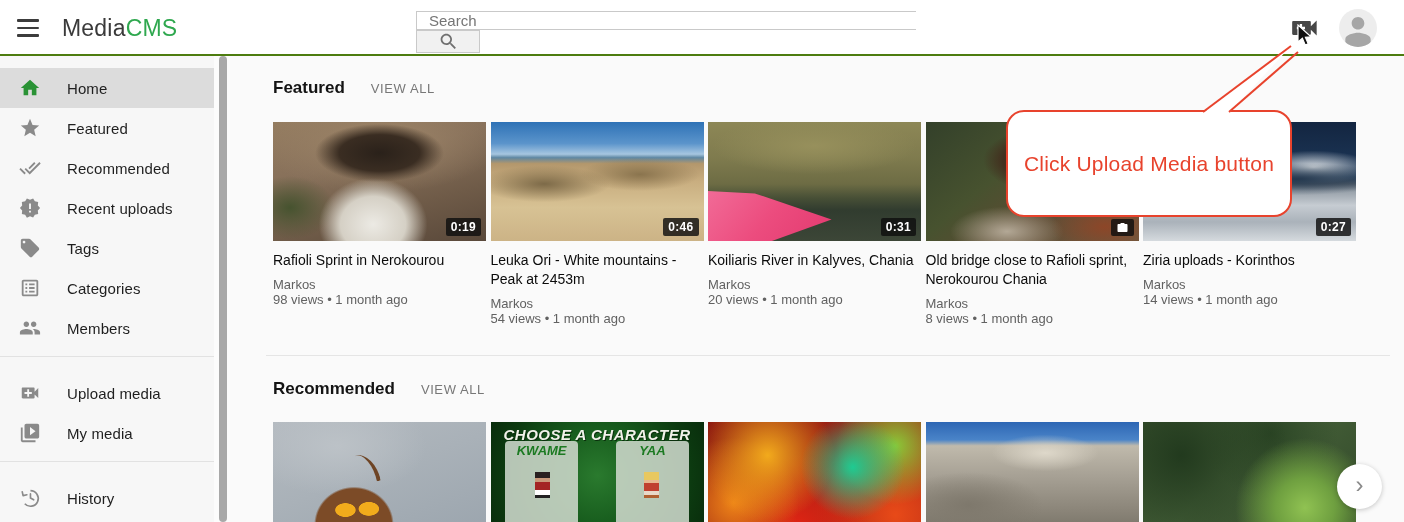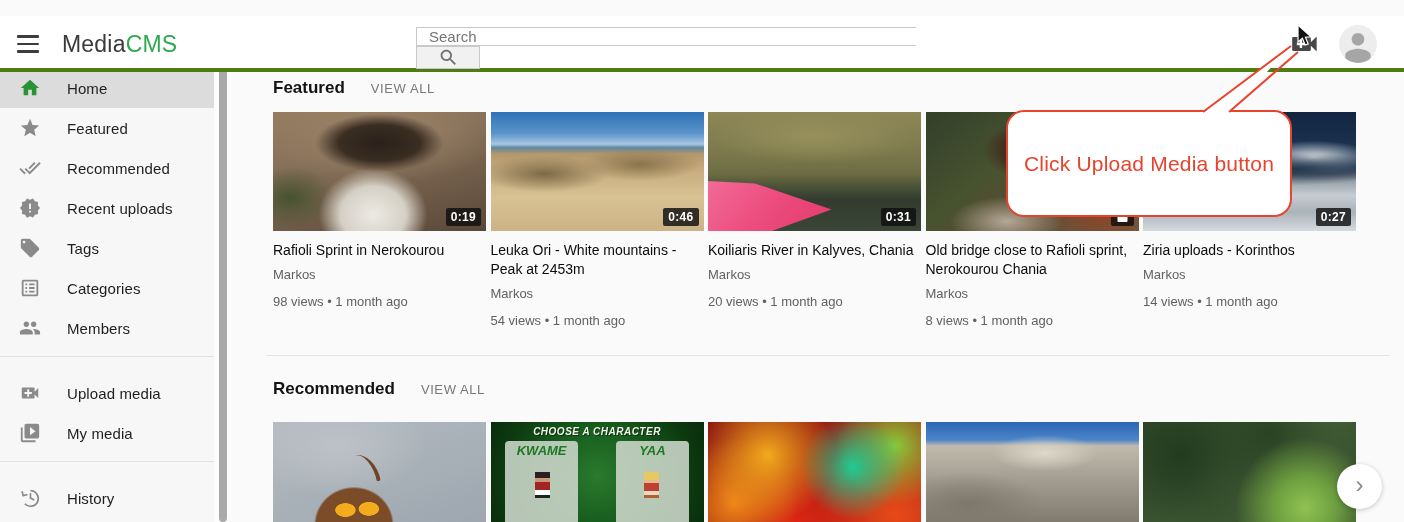--- a/index.html
+++ b/index.html
@@ -1,21 +1,21 @@
 <!DOCTYPE html>
 <html><head>
 <meta charset="utf-8">
 <style>
   * { margin:0; padding:0; box-sizing:border-box; }
   html,body { width:1404px; height:522px; overflow:hidden; }
   body { font-family:"Liberation Sans", sans-serif; background:#fafafa; position:relative; }
 
   
-  .header { position:absolute; top:16px; left:0; width:1404px; height:56px; background:#fff;
-            border-bottom:4px solid #4d7c0f; z-index:20; }
+  .header { position:absolute; top:0; left:0; width:1404px; height:56px; background:#fff;
+            border-bottom:2px solid #4d7c0f; z-index:20; }
   .hamburger { position:absolute; left:14px; top:16px; width:28px; height:24px; cursor:pointer;
                display:flex; flex-direction:column; justify-content:center; gap:5px; padding:0 3px;}
   .hamburger span { display:block; height:2.5px; background:#3c3c3c; border-radius:1px; }
   .logo { position:absolute; left:62px; top:0; height:56px; display:flex; align-items:center;
           font-size:23px; letter-spacing:.2px; color:#3a3a3a; cursor:pointer;}
   .logo .cms { color:#2fa84f; }
   .searchwrap { position:absolute; left:416px; top:11px; width:564px; height:34px; display:flex;flex-direction:column; }
   .searchwrap input { width:500px; height:34px; border:1px solid #c9c9c9; border-right:none;
           background:#fff; padding:0 12px; font-size:15px; color:#222; outline:none; font-family:inherit;}
   .searchwrap input::placeholder { color:#757575; }
@@ -46,21 +46,21 @@
 
   .cards { position:absolute; left:43px; display:flex; gap:4.5px; }
   .card { width:213px; flex:0 0 213px; cursor:pointer; }
   .thumb { position:relative; width:213px; height:119px; background:#888; overflow:hidden; }
   .dur { position:absolute; right:5px; bottom:5px; background:rgba(15,15,15,.82); color:#fff;
          font-size:12px; font-weight:700; padding:2px 5px; border-radius:2px; letter-spacing:.3px;}
   .photobadge { position:absolute; right:5px; bottom:5px; background:rgba(15,15,15,.82);
          padding:3px 5px; border-radius:2px; display:flex; }
   .card h3 { margin-top:10px; font-size:14px; line-height:19px; font-weight:400; color:#0b0b0b; }
   .card .author { margin-top:7px; font-size:13px; color:#616161; }
-  .card .meta { margin-top:12px; font-size:13px; color:#616161; }
+  .card .meta { margin-top:0; font-size:13px; color:#616161; }
 
   .hdiv { position:absolute; left:36px; top:299px; width:1124px; height:1px; background:#e5e5e5; }
 
   
   .thumb-f1 { background:
       radial-gradient(ellipse 42% 34% at 50% 26%, #2a211a 0%, #3a2d22 45%, rgba(0,0,0,0) 72%),
       radial-gradient(ellipse 34% 52% at 47% 86%, #eceae4 0%, #d5d0c5 45%, rgba(0,0,0,0) 75%),
       radial-gradient(ellipse 30% 38% at 8% 72%, #46532f 0%, rgba(0,0,0,0) 70%),
       radial-gradient(ellipse 70% 52% at 50% 18%, #9c8468 0%, rgba(0,0,0,0) 80%),
       linear-gradient(165deg, #947c60 0%, #87705a 35%, #6f5b48 68%, #59483a 100%); }
@@ -94,21 +94,21 @@
       radial-gradient(ellipse 60% 60% at 30% 20%, #bcc2c7 0%, rgba(0,0,0,0) 70%),
       linear-gradient(160deg, #b4bac0 0%, #a9b1b8 45%, #9aa4ad 100%); }
   .thumb-r1::before { content:""; position:absolute; left:40%; top:26%; width:16px; height:30px;
       border-right:4px solid #6e4424; border-radius:0 100% 0 0; transform:rotate(-12deg); }
   .thumb-r2 { background:
       radial-gradient(circle at 50% 45%, #2a7a2e 0%, #175c1d 40%, #0c3a10 75%, #082a0b 100%); }
   .thumb-r2 .panel { position:absolute; top:16%; width:34%; height:76%;
       background:rgba(206,216,204,.88); border-radius:4px; }
   .thumb-r2 .panel.left { left:7%; } .thumb-r2 .panel.right { right:7%; }
   .thumb-r2 .gh { position:absolute; top:4px; width:100%; text-align:center; color:#f2f2ea;
-      font-size:10px; font-weight:700; font-style:italic; letter-spacing:.5px; text-shadow:1px 1px 0 #0a300c; }
+      font-size:15px; font-weight:700; font-style:italic; letter-spacing:.5px; text-shadow:1px 1px 0 #0a300c; }
   .thumb-r2 .pname { position:absolute; top:18%; width:34%; text-align:center; font-size:13px;
       font-weight:700; font-style:italic; color:#1c7a22; }
   .thumb-r2 .pname.left { left:7%; } .thumb-r2 .pname.right { right:7%; }
   .thumb-r2 .sprite { position:absolute; top:42%; width:15px; height:26px; }
   .thumb-r2 .sprite.kwame { left:21%;
       background:linear-gradient(180deg,#2a2020 0 22%, #c9987a 22% 38%, #a42424 38% 70%, #ffffff 70% 88%, #222 88% 100%); }
   .thumb-r2 .sprite.yaa { right:21%;
       background:linear-gradient(180deg,#e8c860 0 30%, #e8b890 30% 42%, #c04030 42% 72%, #e8d8c8 72% 88%, #b06030 88% 100%); }
   .thumb-r3 { background:
       radial-gradient(circle at 68% 38%, #1ecb92 0%, rgba(0,0,0,0) 32%),
@@ -245,21 +245,21 @@
   <div class="scrollthumb"></div>
 </div>
 
 <div class="main">
 
   <div class="sec-head" style="left:43px; top:22px;">
     <span class="sec-title">Featured</span>
     <span class="view-all">VIEW ALL</span>
   </div>
 
-  <div class="cards" style="top:56px;">
+  <div class="cards" style="top:66px;">
     <div class="card">
       <div class="thumb thumb-f1">
         <span class="dur">0:19</span>
       </div>
       <h3>Rafioli Sprint in Nerokourou</h3>
       <div class="author">Markos</div>
       <div class="meta">98 views • 1 month ago</div>
     </div>
     <div class="card">
       <div class="thumb thumb-f2">

